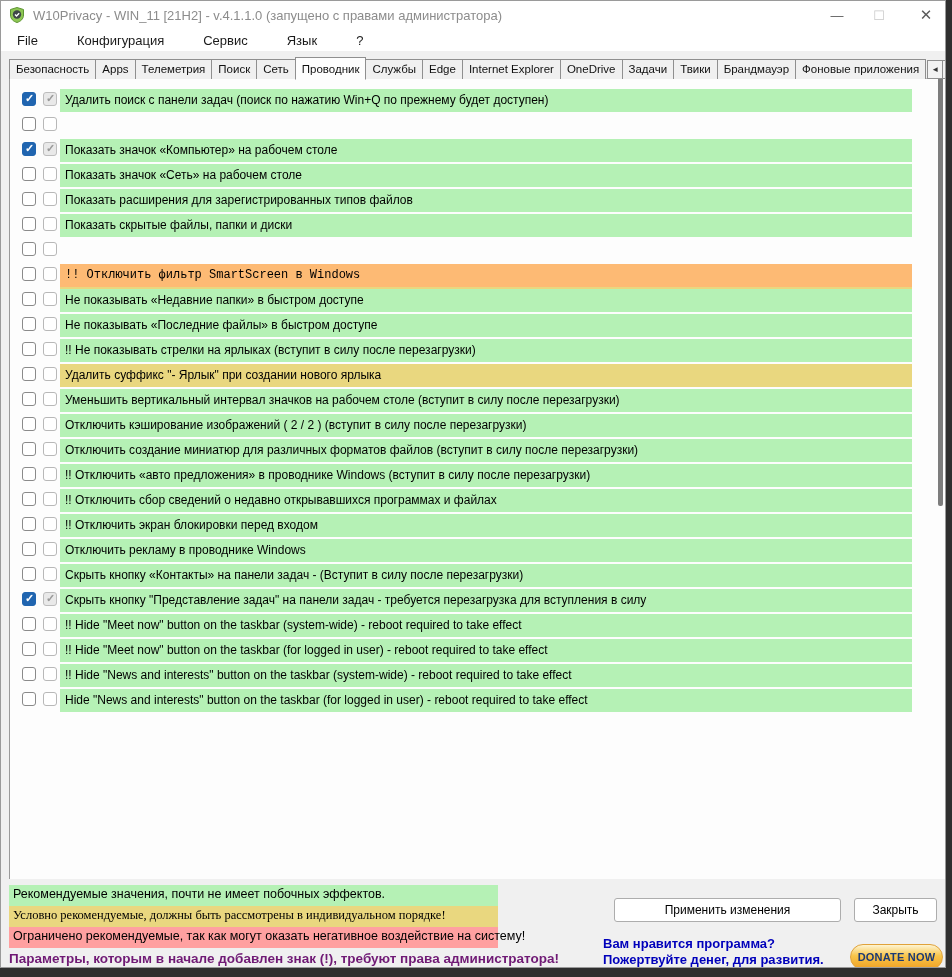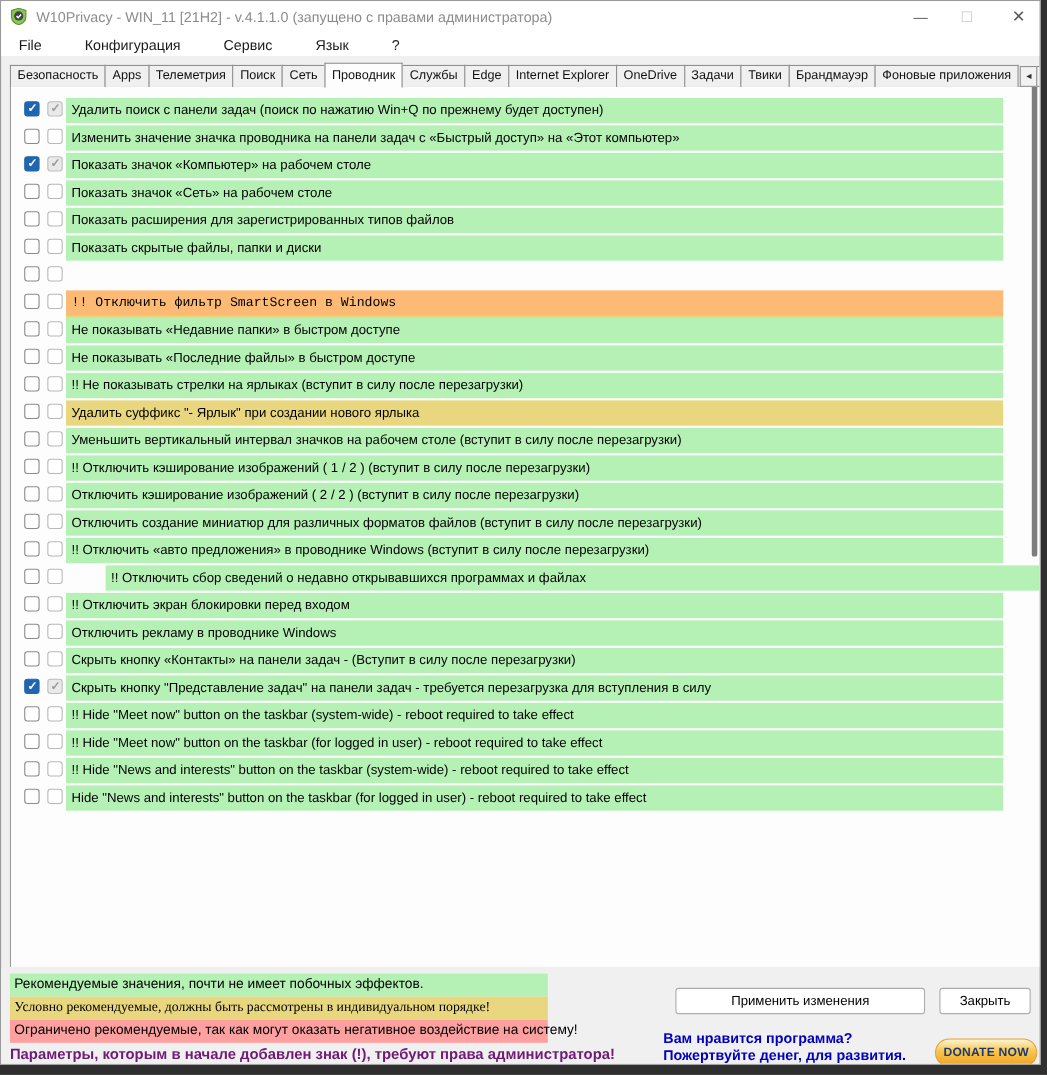--- a/index.html
+++ b/index.html
@@ -109,21 +109,20 @@
             <span class="tick">✓</span>
           </span>
     <span class="cb cb2 checked-gray">
             <span class="tick">✓</span>
           </span>
     <div class="band" style="background: rgb(181, 241, 181);">Удалить поиск с панели задач (поиск по нажатию Win+Q по прежнему будет доступен)</div>
   </div>
         <div class="row">
     <span class="cb cb1"></span>
     <span class="cb cb2"></span>
-    <div class="band" style="background: rgb(181, 241, 181);">Изменить значение значка проводника на панели задач с «Быстрый доступ» на «Этот компьютер»</div>
   </div>
         <div class="row">
     <span class="cb cb1 checked-blue">
             <span class="tick">✓</span>
           </span>
     <span class="cb cb2 checked-gray">
             <span class="tick">✓</span>
           </span>
     <div class="band" style="background: rgb(181, 241, 181);">Показать значок «Компьютер» на рабочем столе</div>
   </div>
@@ -173,41 +172,36 @@
     <div class="band" style="background: rgb(233, 215, 127);">Удалить суффикс "- Ярлык" при создании нового ярлыка</div>
   </div>
         <div class="row">
     <span class="cb cb1"></span>
     <span class="cb cb2"></span>
     <div class="band" style="background: rgb(181, 241, 181);">Уменьшить вертикальный интервал значков на рабочем столе (вступит в силу после перезагрузки)</div>
   </div>
         <div class="row">
     <span class="cb cb1"></span>
     <span class="cb cb2"></span>
-    <div class="band" style="background: rgb(181, 241, 181);">!! Отключить кэширование изображений ( 1 / 2 ) (вступит в силу после перезагрузки)</div>
-  </div>
-        <div class="row">
-    <span class="cb cb1"></span>
-    <span class="cb cb2"></span>
     <div class="band" style="background: rgb(181, 241, 181);">Отключить кэширование изображений ( 2 / 2 ) (вступит в силу после перезагрузки)</div>
   </div>
         <div class="row">
     <span class="cb cb1"></span>
     <span class="cb cb2"></span>
     <div class="band" style="background: rgb(181, 241, 181);">Отключить создание миниатюр для различных форматов файлов (вступит в силу после перезагрузки)</div>
   </div>
         <div class="row">
     <span class="cb cb1"></span>
     <span class="cb cb2"></span>
     <div class="band" style="background: rgb(181, 241, 181);">!! Отключить «авто предложения» в проводнике Windows (вступит в силу после перезагрузки)</div>
   </div>
         <div class="row">
     <span class="cb cb1"></span>
     <span class="cb cb2"></span>
-    <div class="band" style="background: rgb(181, 241, 181); margin-left: 36px;">!! Отключить сбор сведений о недавно открывавшихся программах и файлах</div>
+    <div class="band" style="background: rgb(181, 241, 181);">!! Отключить сбор сведений о недавно открывавшихся программах и файлах</div>
   </div>
         <div class="row">
     <span class="cb cb1"></span>
     <span class="cb cb2"></span>
     <div class="band" style="background: rgb(181, 241, 181);">!! Отключить экран блокировки перед входом</div>
   </div>
         <div class="row">
     <span class="cb cb1"></span>
     <span class="cb cb2"></span>
     <div class="band" style="background: rgb(181, 241, 181);">Отключить рекламу в проводнике Windows</div>

